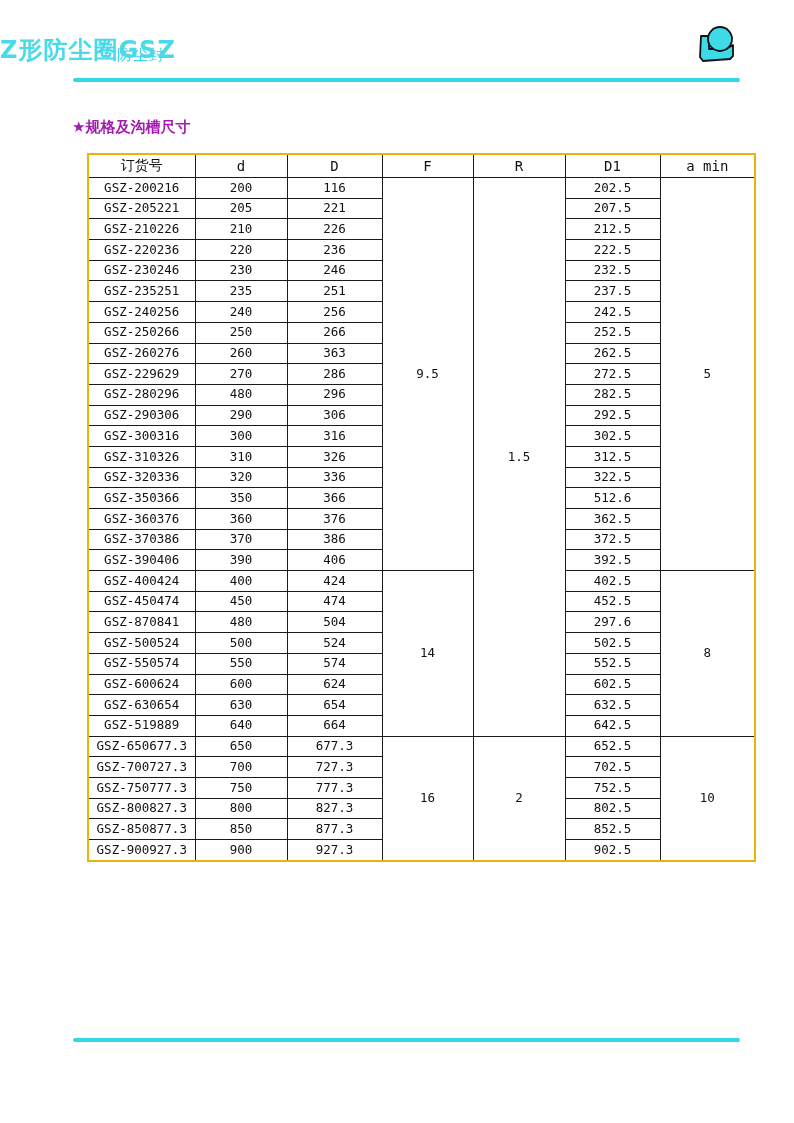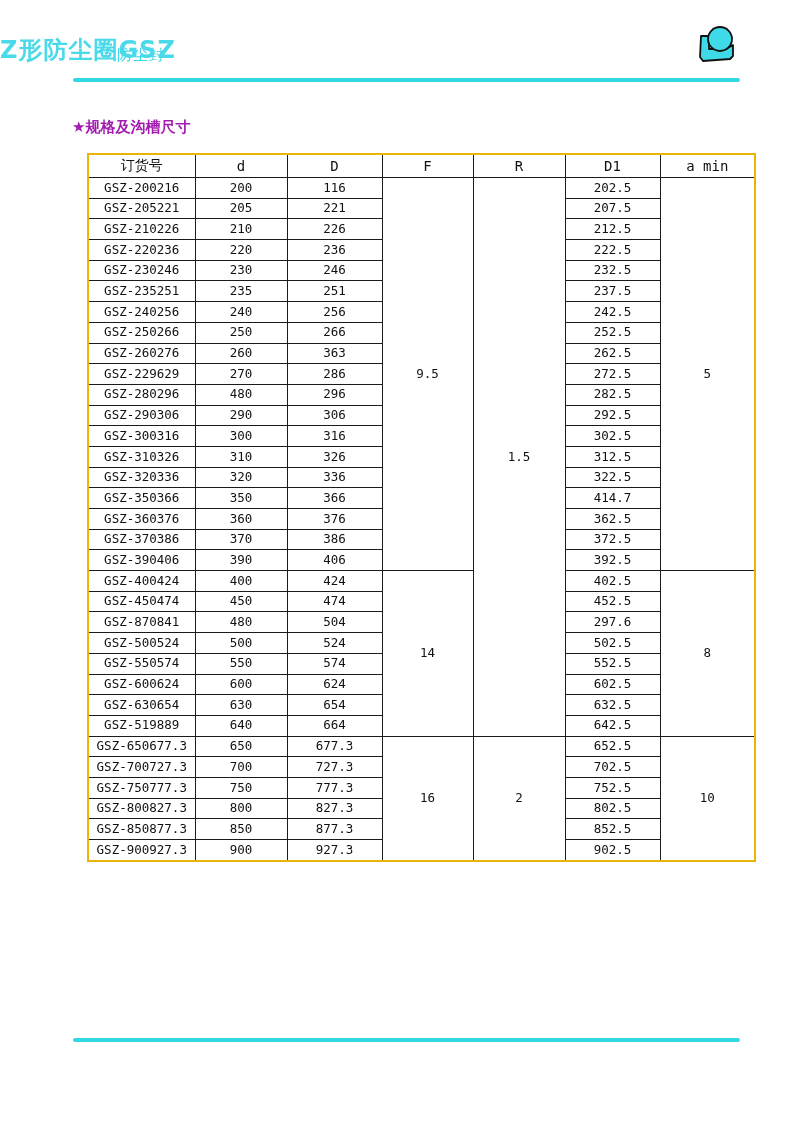--- a/index.html
+++ b/index.html
@@ -185,21 +185,21 @@
         <tr>
           <td>GSZ-320336</td>
           <td>320</td>
           <td>336</td>
           <td>322.5</td>
         </tr>
         <tr>
           <td>GSZ-350366</td>
           <td>350</td>
           <td>366</td>
-          <td>414.7</td>
+          <td>512.6</td>
         </tr>
         <tr>
           <td>GSZ-360376</td>
           <td>360</td>
           <td>376</td>
           <td>362.5</td>
         </tr>
         <tr>
           <td>GSZ-370386</td>
           <td>370</td>

